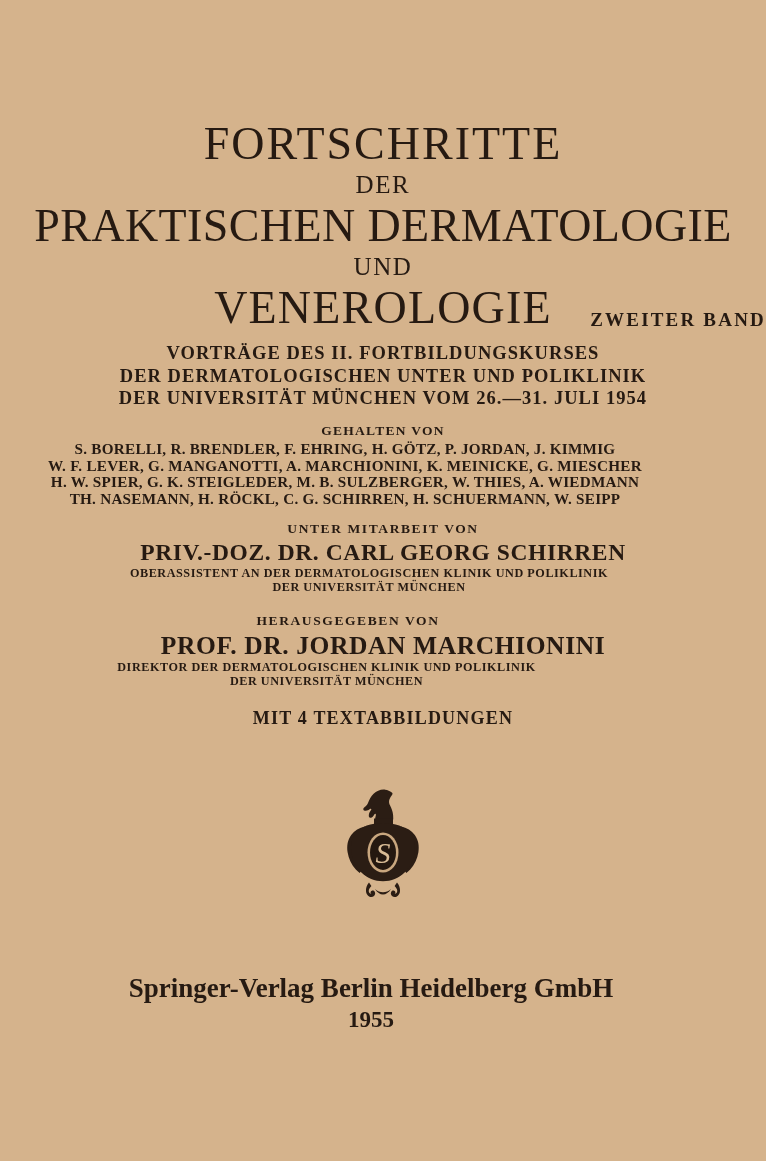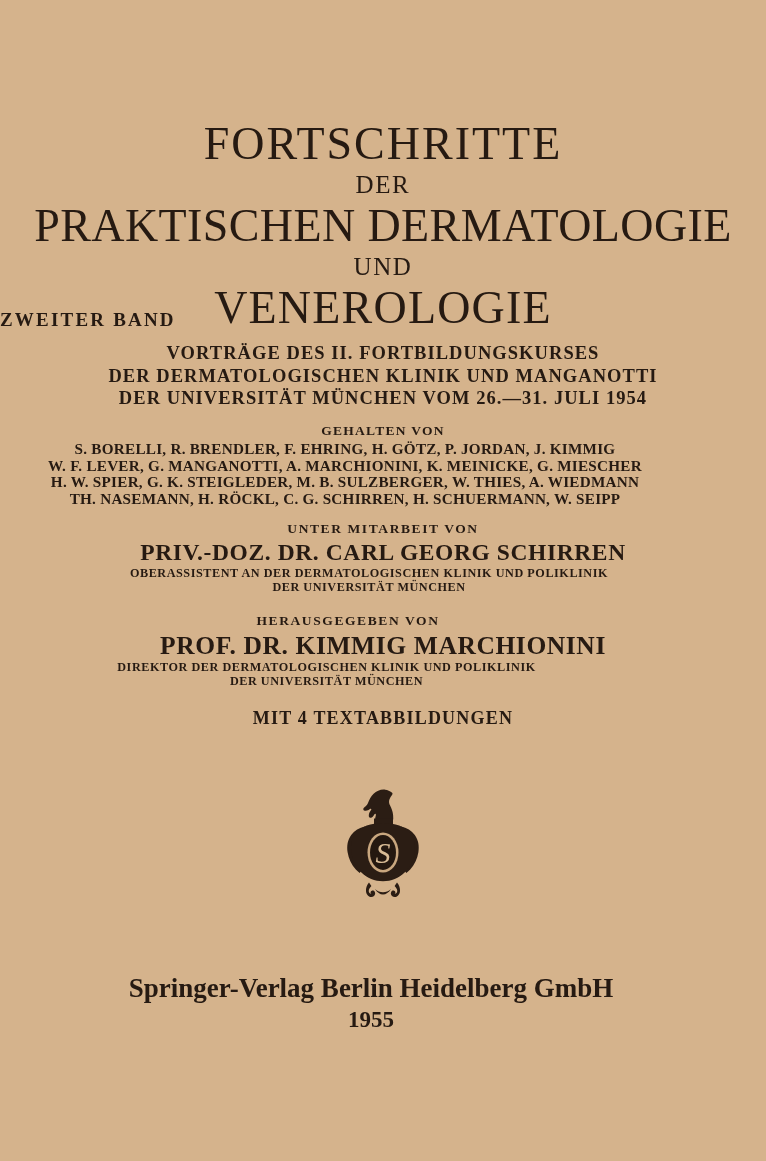--- a/index.html
+++ b/index.html
@@ -56,21 +56,21 @@
     font-weight: 400;
     white-space: nowrap;
   }
 
   
   .volume {
     position: absolute;
     top: 309px;
     left: 0;
     width: 766px;
-    text-align: left;
+    text-align: right;
     font-size: 19px;
     letter-spacing: 2.2px;
     font-weight: 700;
   }
 
   
   .course {
     position: absolute;
     top: 342px;
     left: 0;
@@ -230,41 +230,41 @@
     <div class="t-small">DER</div>
     <div class="t-line2">PRAKTISCHEN DERMATOLOGIE</div>
     <div class="t-small">UND</div>
     <div class="t-line3">VENEROLOGIE</div>
   </div>
 
   <div class="volume">ZWEITER BAND</div>
 
   <div class="course">
     <div>VORTRÄGE DES II. FORTBILDUNGSKURSES</div>
-    <div>DER DERMATOLOGISCHEN KLINIK UND MANGANOTTI</div>
+    <div>DER DERMATOLOGISCHEN UNTER UND POLIKLINIK</div>
     <div>DER UNIVERSITÄT MÜNCHEN VOM 26.—31. JULI 1954</div>
   </div>
 
   <div class="held-label">GEHALTEN VON</div>
   <div class="authors">
     <div>S. BORELLI, R. BRENDLER, F. EHRING, H. GÖTZ, P. JORDAN, J. KIMMIG</div>
     <div>W. F. LEVER, G. MANGANOTTI, A. MARCHIONINI, K. MEINICKE, G. MIESCHER</div>
     <div>H. W. SPIER, G. K. STEIGLEDER, M. B. SULZBERGER, W. THIES, A. WIEDMANN</div>
     <div>TH. NASEMANN, H. RÖCKL, C. G. SCHIRREN, H. SCHUERMANN, W. SEIPP</div>
   </div>
 
   <div class="collab-label">UNTER MITARBEIT VON</div>
   <div class="collab-name">PRIV.-DOZ. DR. CARL GEORG SCHIRREN</div>
   <div class="collab-affil">
     <div>OBERASSISTENT AN DER DERMATOLOGISCHEN KLINIK UND POLIKLINIK</div>
     <div>DER UNIVERSITÄT MÜNCHEN</div>
   </div>
 
   <div class="editor-label">HERAUSGEGEBEN VON</div>
-  <div class="editor-name">PROF. DR. KIMMIG MARCHIONINI</div>
+  <div class="editor-name">PROF. DR. JORDAN MARCHIONINI</div>
   <div class="editor-affil">
     <div>DIREKTOR DER DERMATOLOGISCHEN KLINIK UND POLIKLINIK</div>
     <div>DER UNIVERSITÄT MÜNCHEN</div>
   </div>
 
   <div class="figures-note">MIT 4 TEXTABBILDUNGEN</div>
 
   <div class="logo">
     <svg viewBox="0 0 96 118" width="96" height="118" aria-hidden="true">
       <g fill="#2b1d14">

